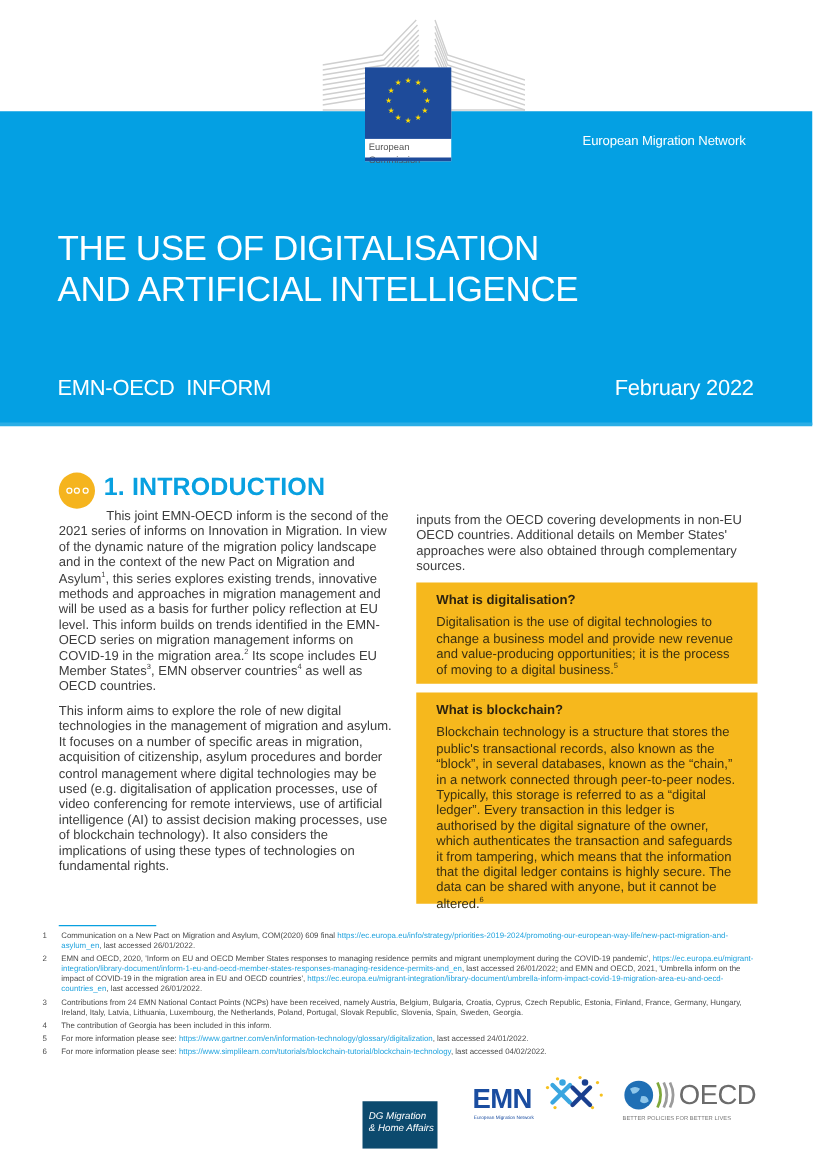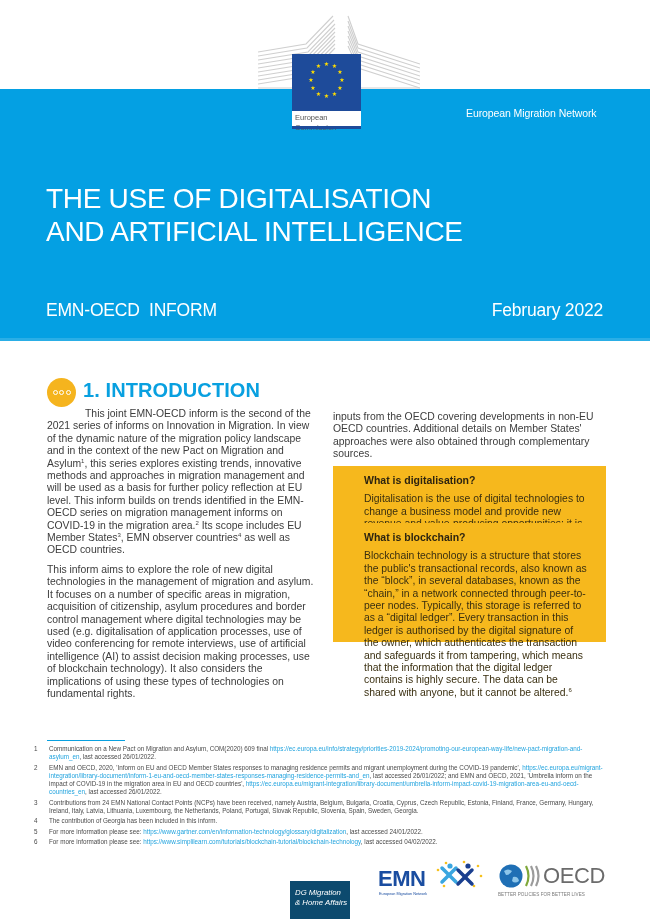--- a/index.html
+++ b/index.html
@@ -28,24 +28,24 @@
   .sec-title { position: absolute; top: 379px; left: 83px; font-size: 20px; font-weight: bold; color: #08a0e0; letter-spacing: 0.1px; }
 
   
   .col { position: absolute; font-size: 10.4px; line-height: 12.4px; color: #3c3c3c; }
   .col p { margin-bottom: 7px; }
   .col-left { top: 408px; left: 47px; width: 268px; }
   .col-right { top: 411px; left: 333px; width: 270px; }
   .indent { text-indent: 38px; }
   sup { font-size: 6px; vertical-align: super; line-height: 0; }
 
-  .box { position: absolute; left: 333px; width: 273px; background: #f6b81d; padding: 8px 16px 6px 31px; color: #3a2f10; font-size: 10.4px; line-height: 12.4px; }
+  .box { position: absolute; left: 333px; width: 273px; background: #f6b81d; padding: 8px 16px 6px 16px; color: #3a2f10; font-size: 10.4px; line-height: 12.4px; }
   .box h3 { font-size: 10.5px; font-weight: bold; color: #2d2410; margin-bottom: 7px; }
   .box-digital { top: 466px; height: 81px; }
-  .box-block { top: 523px; height: 119px; }
+  .box-block { top: 554px; height: 169px; }
 
   
   .fn-rule { position: absolute; top: 740px; left: 47px; width: 78px; height: 1px; background: #08a0e0; }
   .footnotes { position: absolute; top: 745px; left: 34px; width: 576px; font-size: 6.3px; line-height: 8.1px; color: #4a4a4a; }
   .fn { display: flex; margin-bottom: 2.5px; }
   .fn-num { width: 15px; flex: none; }
   .fn-body { flex: 1; }
   .link { color: #21a3de; }
 
   

